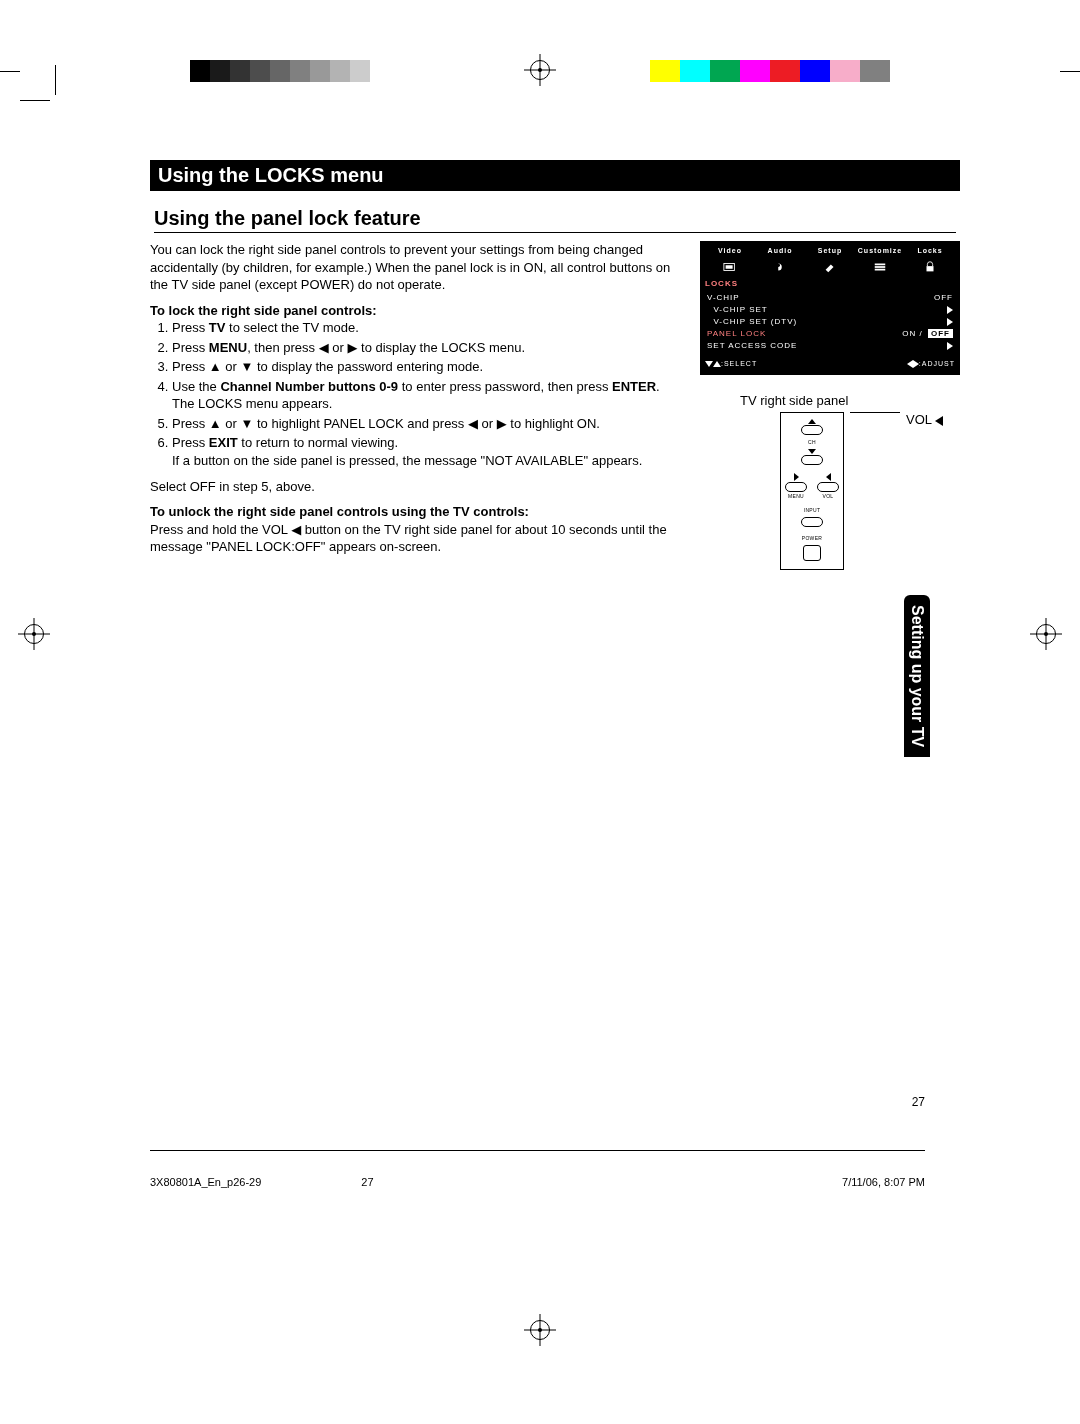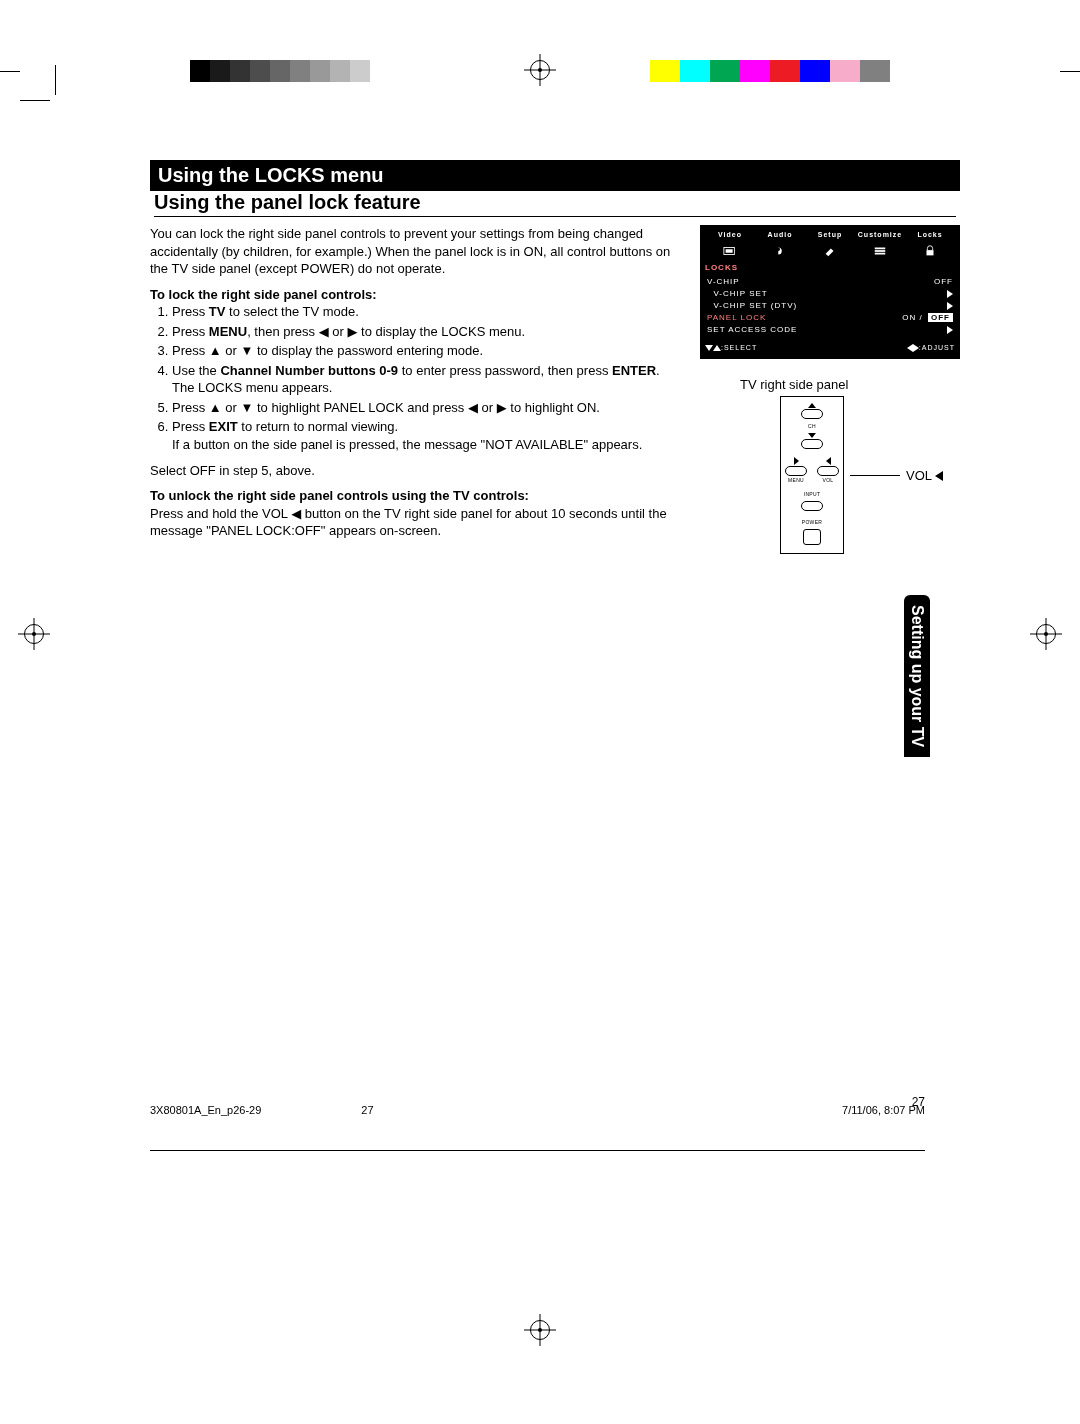--- a/index.html
+++ b/index.html
@@ -42,21 +42,21 @@
   .reg-bottom { position:absolute; bottom:80px; left:50%; transform:translateX(-50%);}
 
   
   .content { position:absolute; top:140px; left:150px; width:810px; }
 
   .bar-black {
     background:#000; color:#fff; font-weight:bold;
     font-size:20px; padding:4px 8px; width:100%;margin-top:20px;
   }
   .section-title {
-    font-weight:bold; font-size:20px; margin:0 4px 2px;
+    font-weight:bold; font-size:20px; margin:16px 4px 2px;
     border-bottom:1px solid #000; padding-bottom:2px;
   }
   .cols { display:flex; gap:20px; margin-top:8px; }
   .col-left { flex:1; font-size:13px; line-height:1.35; }
   .col-right { width:260px; }
 
   .p { margin:0 0 8px; }
   .bold-inline { font-weight:bold; }
   ol.steps { margin:0 0 8px 0; padding-left:22px; font-size:13px; }
   ol.steps li { margin-bottom:2px; }
@@ -79,21 +79,21 @@
   .osd-row .v .off-box { background:#fff;color:#000;padding:0 3px;margin-left:2px;font-weight:bold;}
   .osd-foot { display:flex; justify-content:space-between; margin-top:8px; font-size:7px;}
   .tri { display:inline-block; width:0;height:0;border-style:solid; vertical-align:middle;}
   .tri.r { border-width:4px 0 4px 6px; border-color:transparent transparent transparent #fff;}
   .tri.u { border-width:0 4px 6px 4px; border-color:transparent transparent #fff transparent;}
   .tri.d { border-width:6px 4px 0 4px; border-color:#fff transparent transparent transparent;}
   .tri.l { border-width:4px 6px 4px 0; border-color:transparent #fff transparent transparent;}
 
   
   .panel-cap { font-size:13px; margin:18px 0 4px 40px; }
-  .panel-wrap { display:flex; align-items:center; gap:6px; margin-left:80px;}
+  .panel-wrap { display:flex; align-items:flex-start; gap:6px; margin-left:80px;}
   .panel {
     border:1px solid #000; width:64px; padding:6px 4px 8px;
     display:flex; flex-direction:column; align-items:center; gap:4px;
     font-size:6px;
   }
   .btn-pill { width:22px;height:10px;border:1px solid #000;border-radius:5px;}
   .btn-sq   { width:18px;height:16px;border:1px solid #000;border-radius:3px;}
   .panel .row { display:flex; gap:10px; align-items:flex-start; }
   .panel .col { display:flex; flex-direction:column; align-items:center; gap:1px;}
   .panel .lbl { font-size:5px; letter-spacing:0.3px;}
@@ -109,21 +109,21 @@
   
   .sidetab {
     position:absolute; right:150px; top:595px;
     background:#000; color:#fff; font-weight:bold;
     writing-mode: vertical-rl; padding:10px 4px; font-size:16px;
     border-top-left-radius:6px;border-top-right-radius:6px;
   }
   
   .pn { position:absolute; right:155px; top:1095px; font-size:12px;}
 
-  .footer { position:absolute; left:150px; right:155px; top:1104px; font-size:11px; color:#000; display:flex; align-items:center;}
+  .footer { position:absolute; left:150px; right:155px; top:1176px; font-size:11px; color:#000; display:flex; align-items:center;}
   .footer .fl { flex:0 0 auto;}
   .footer .fc { flex:0 0 auto; margin-left:100px;}
   .footer .spacer{flex:1;}
   .footer .fr { flex:0 0 auto;}
   .footer-rule { position:absolute; left:150px; right:155px; top:1150px; height:1px; background:#000;}
 
   
   .short-lines { position:absolute; left:40px; top:85px; }
   .short-lines .a{ position:absolute; width:1px;height:30px;background:#000; left:15px; top:-20px;}
   .short-lines .b{ position:absolute; height:1px;width:30px;background:#000; left:-20px; top:15px;}

